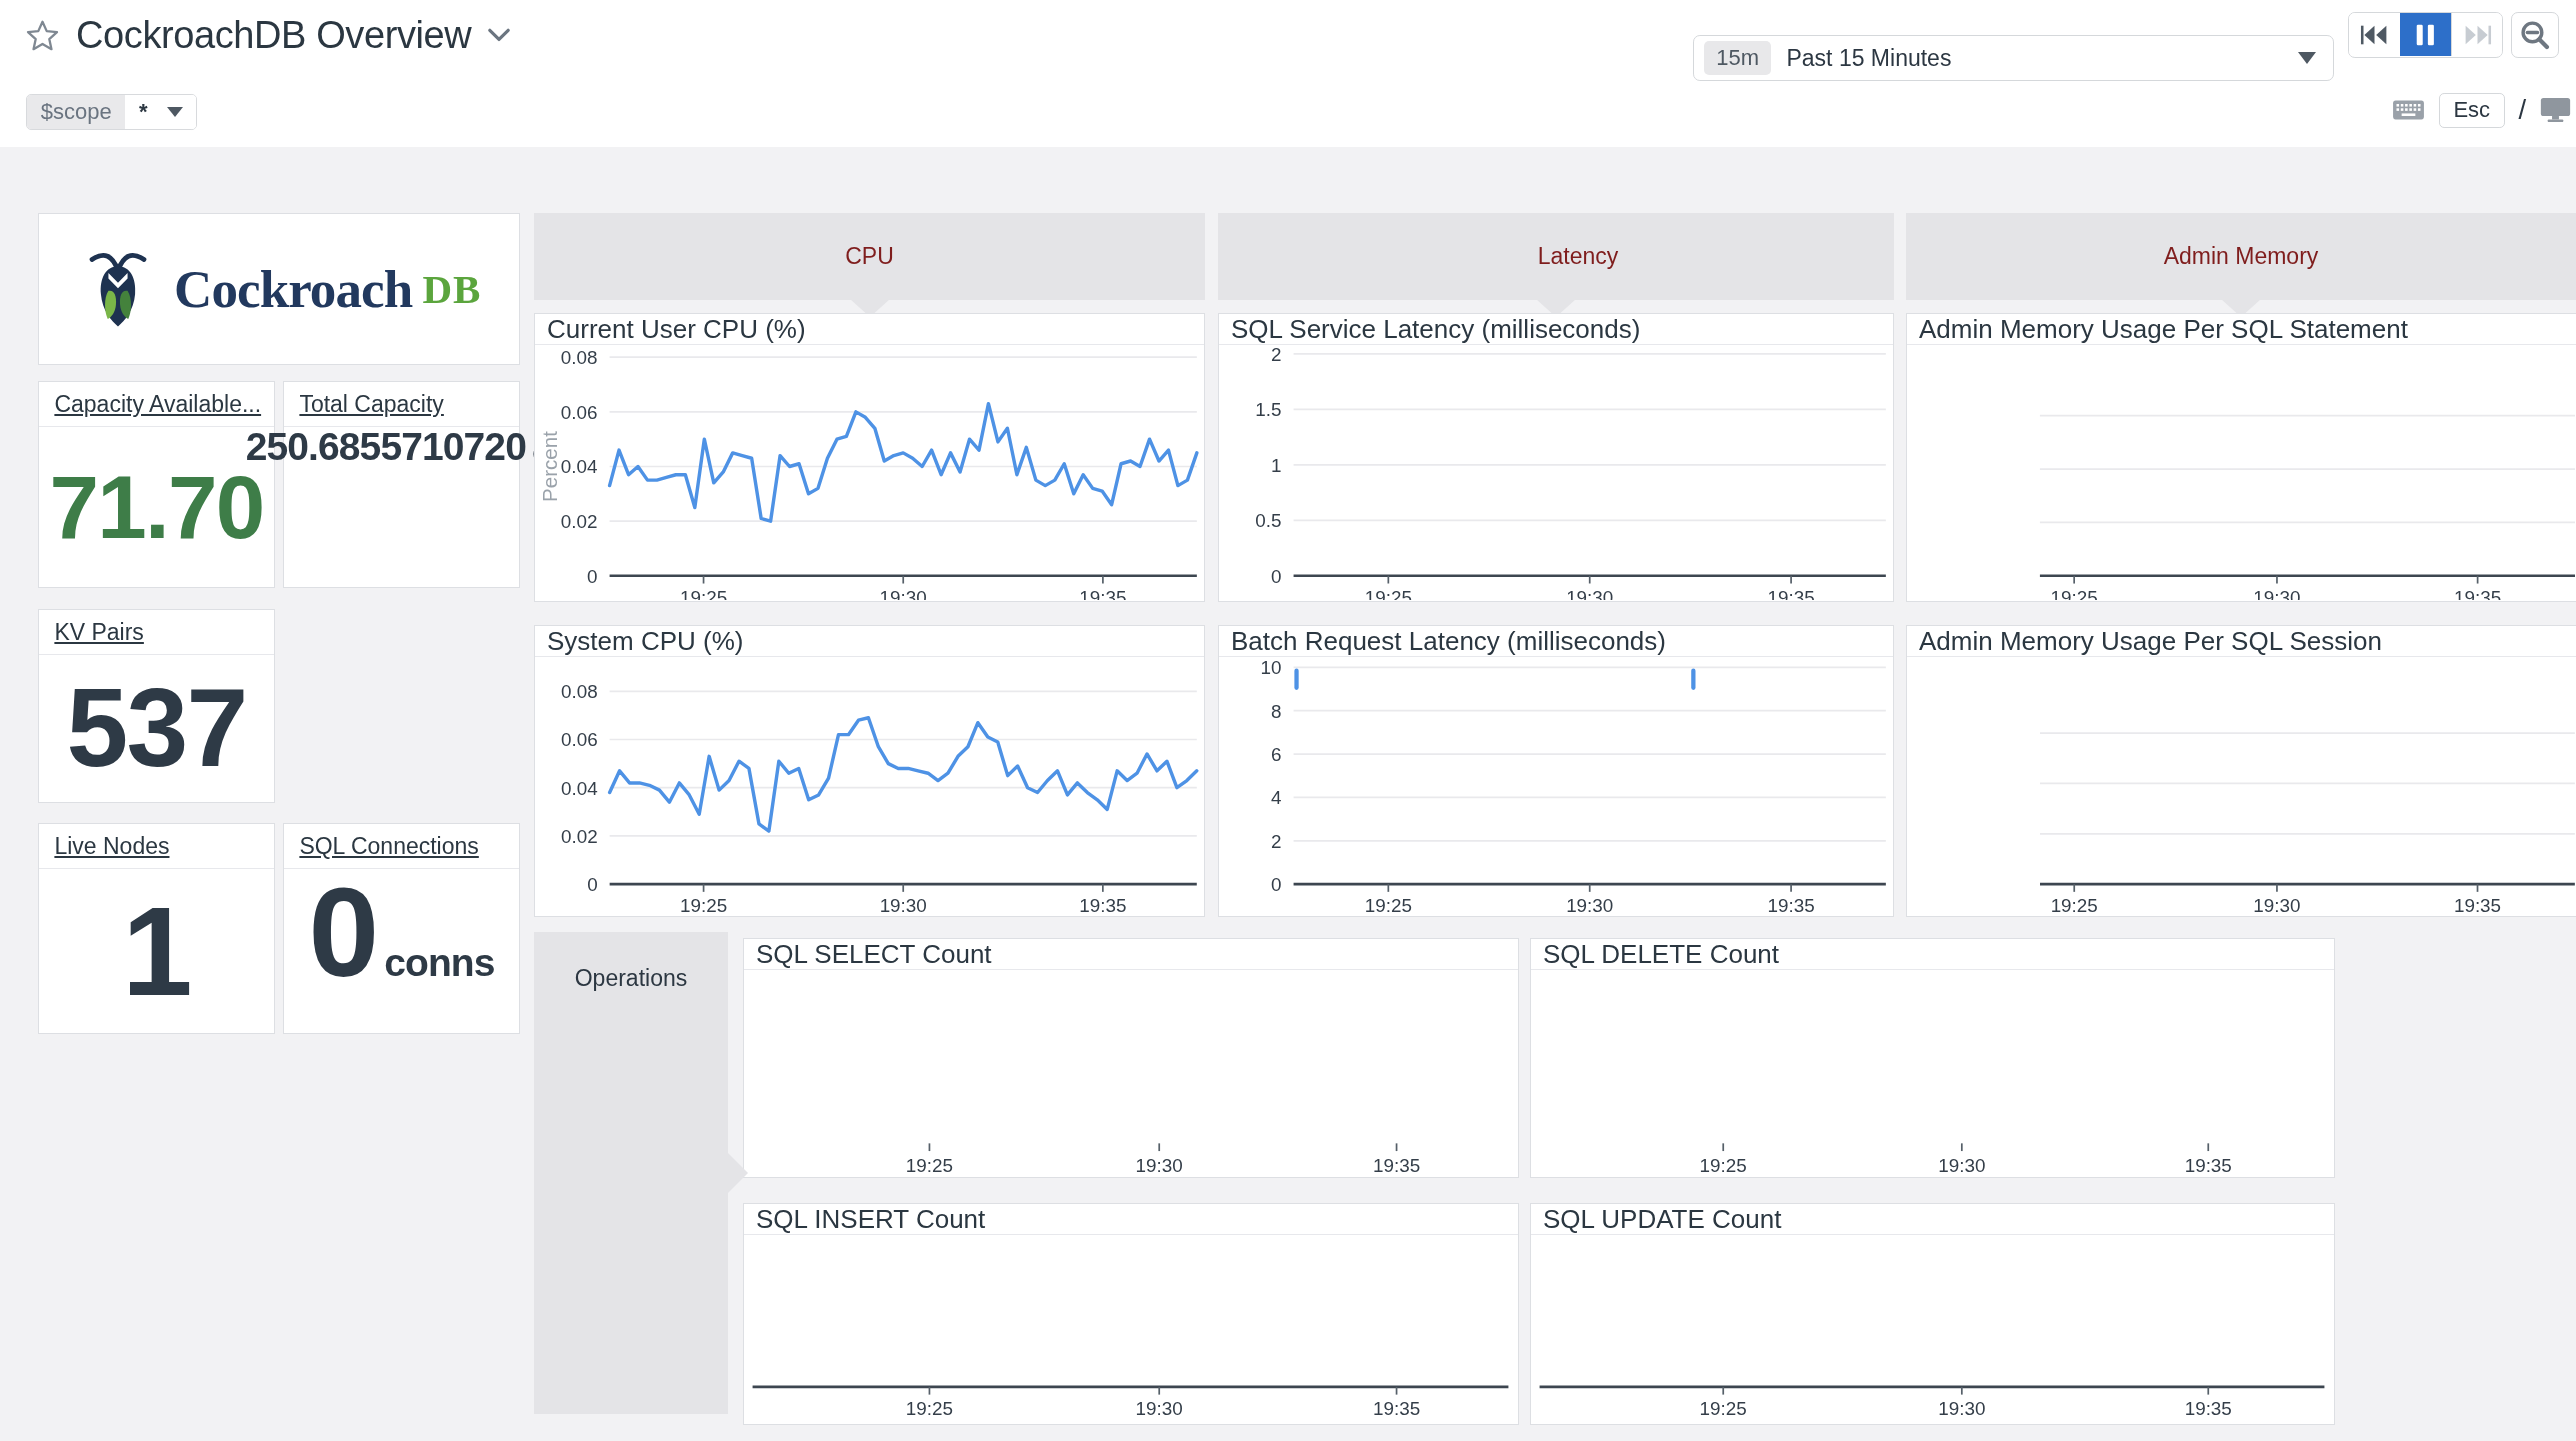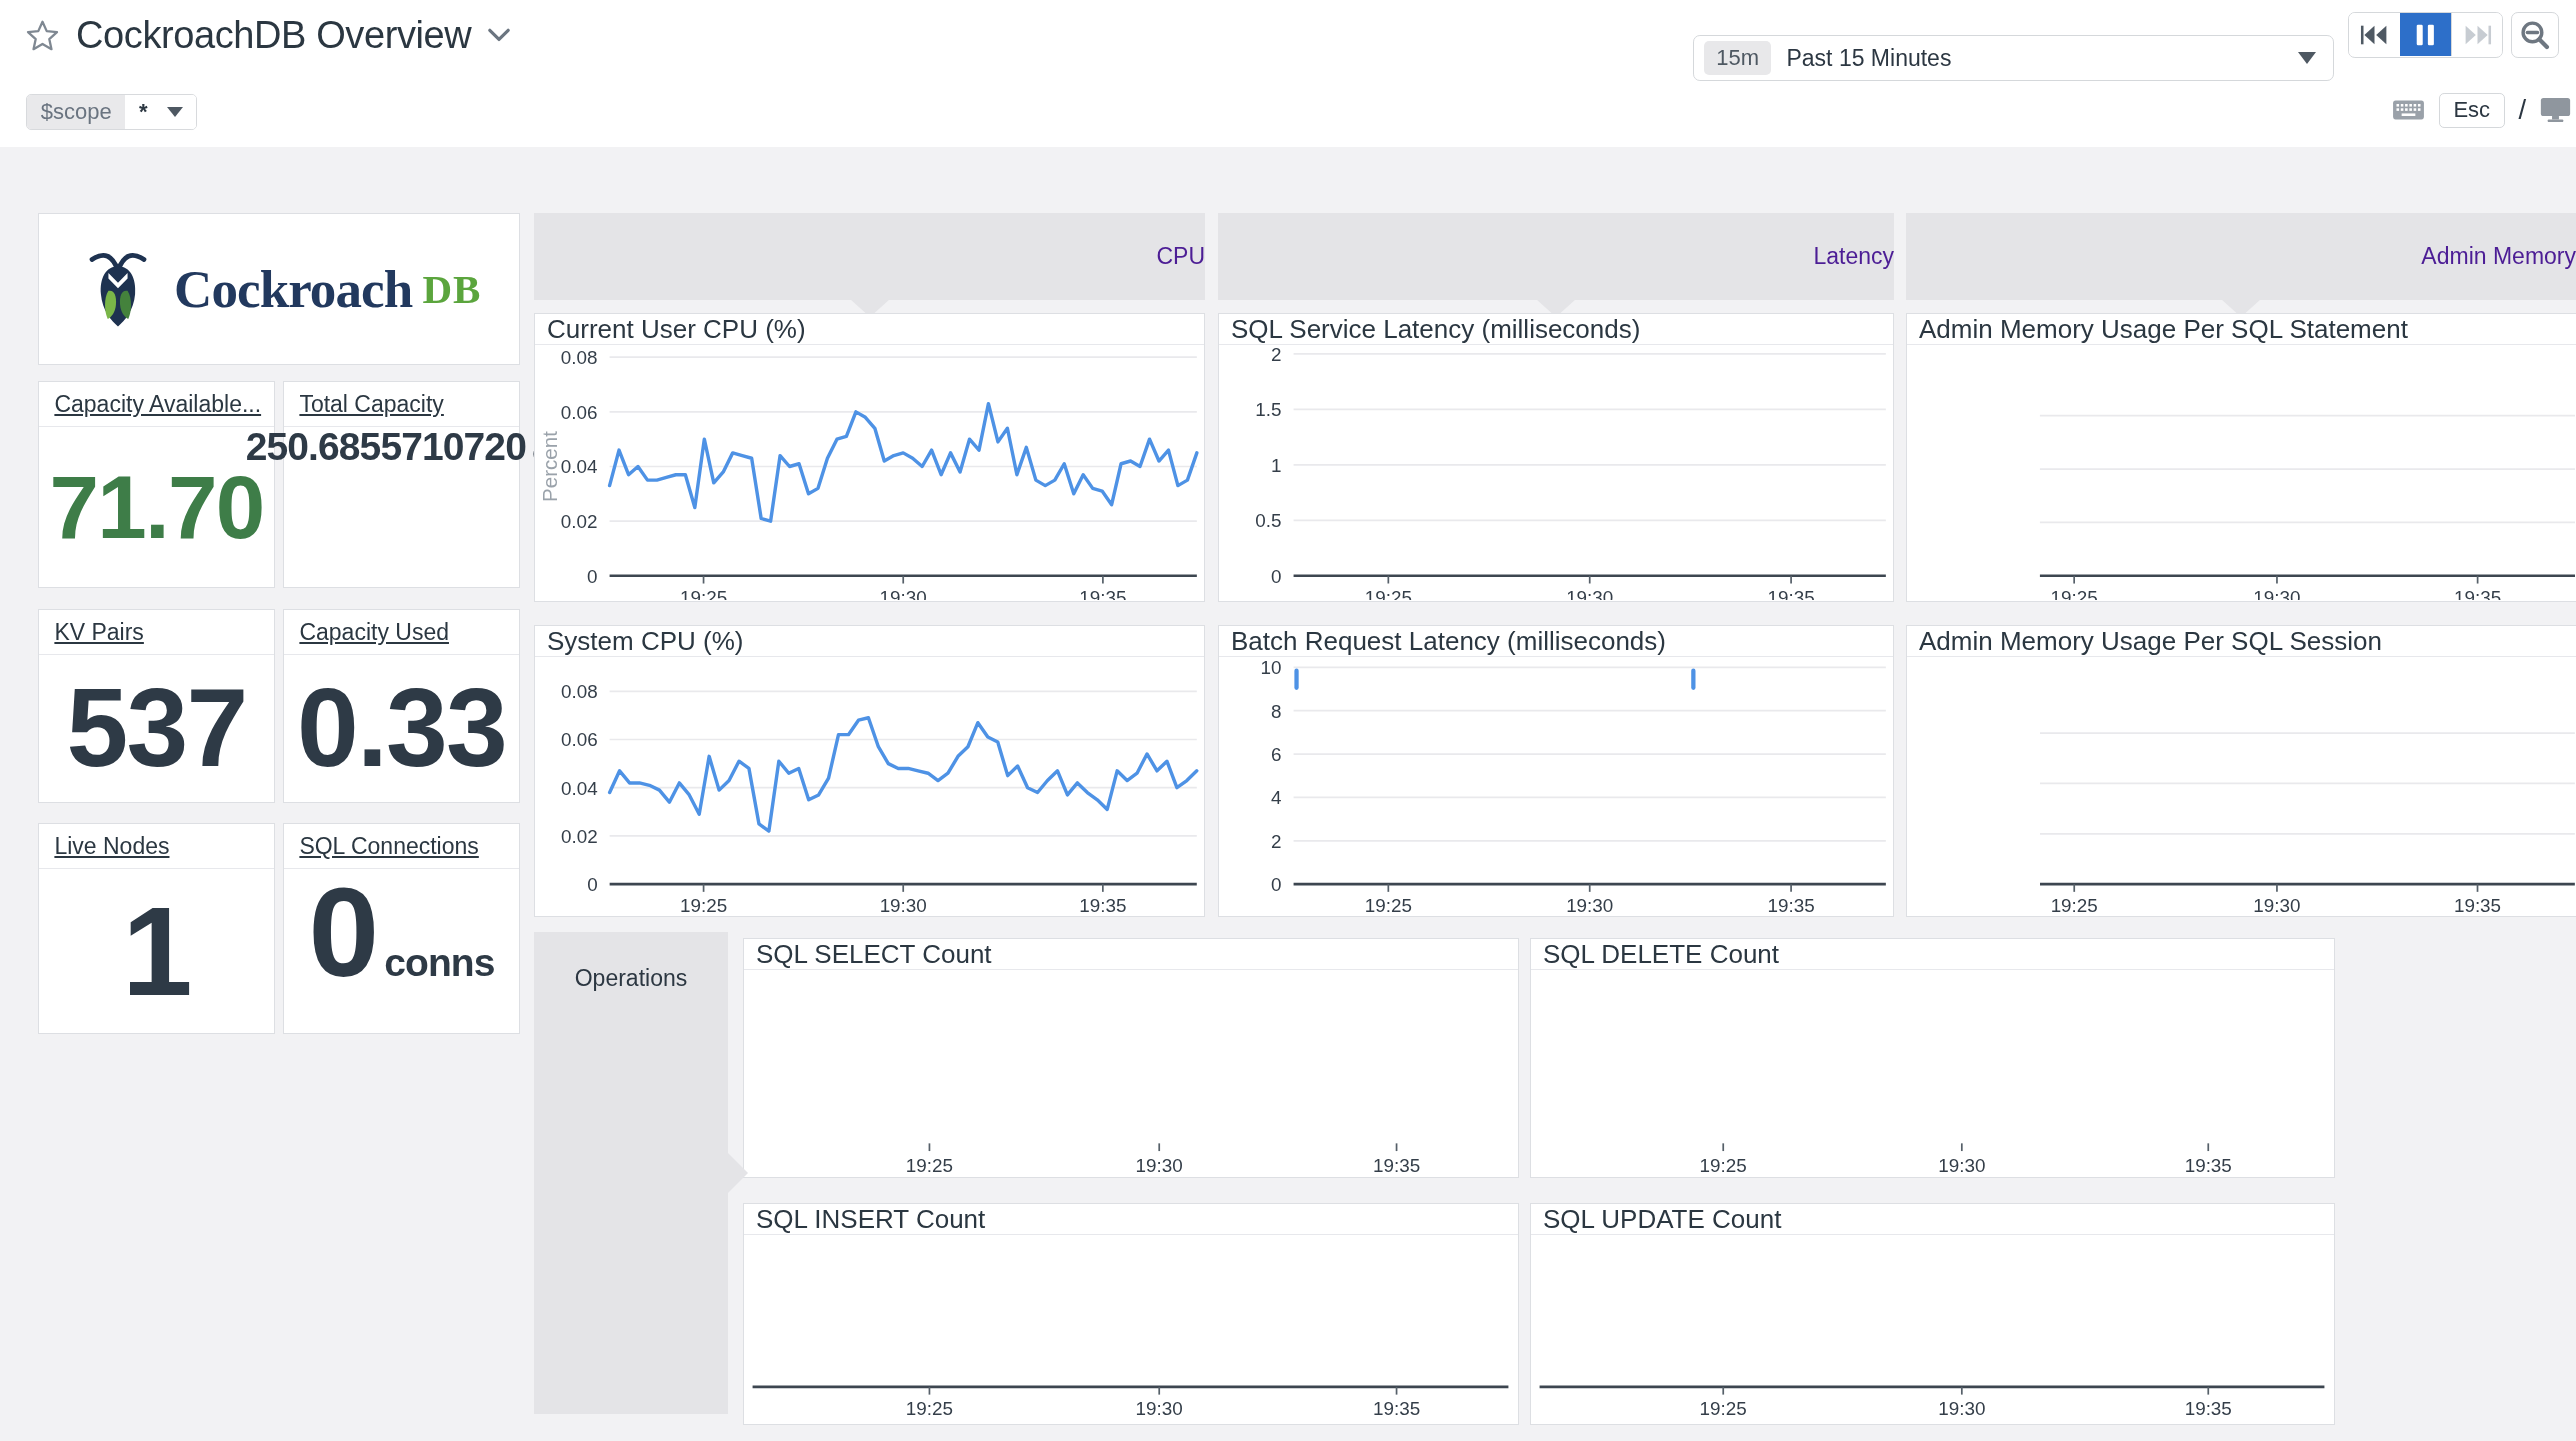--- a/index.html
+++ b/index.html
@@ -49,21 +49,21 @@
   .stat-value { font-weight:800; color:#2e3a46; letter-spacing:-1.7px; line-height:1; }
   .v-xl { font-size:111px; } .v-xxl { font-size:127px; } .v-green { font-size:89px; color:#3e7d48; } .v-sm { font-size:39px; letter-spacing:-0.9px; }
   .stat-unit { font-weight:800; color:#2e3a46; margin-left:6.9px; }
   .u-tiny { font-size:16.3px; } .u-lg { font-size:39px; letter-spacing:-0.9px; }
   .baseline-row { display:flex; align-items:baseline; justify-content:center; }
 
   .logo-text-main { font-family:"Liberation Serif","DejaVu Serif",serif; font-weight:700; font-size:53px; color:#22395e; margin-left:15.4px; letter-spacing:-0.9px; }
   .logo-text-suffix { font-family:"Liberation Serif","DejaVu Serif",serif; font-weight:700; font-size:41px; color:#5ba53d; margin-left:10.3px; letter-spacing:0.9px; }
 
   
-  .group-header { position:absolute; background:#e4e4e7; display:flex; align-items:center; justify-content:flex-end; font-size:23px; color:#4c1d95; }
+  .group-header { position:absolute; background:#e4e4e7; display:flex; align-items:center; justify-content:center; font-size:23px; color:#7f1d1d; }
   #group-cpu     { left:534px;  top:66px; width:671px; height:87px; }
   #group-latency { left:1218px; top:66px; width:676px; height:87px;padding-left:44px; }
   #group-admin   { left:1906px; top:66px; width:670px; height:87px; }
   .pointer-down { position:absolute; left:50%; bottom:-17px; transform:translateX(-50%); width:0; height:0; border-left:20.6px solid transparent; border-right:20.6px solid transparent; border-top:18px solid #e4e4e7; }
   #group-operations { left:534px; top:785px; width:194px; height:482px; background:#e4e4e7; position:absolute; }
   #group-operations .op-label { text-align:center; margin-top:33px; font-size:23px; color:#2c3742; }
   .pointer-right { position:absolute; left:100%; top:50%; transform:translateY(-50%); width:0; height:0; border-top:20px solid transparent; border-bottom:20px solid transparent; border-left:20px solid #e4e4e7; z-index:2; }
 
   
   #card-cpu1    { left:534px;  top:166px; width:671px; height:289px; }
@@ -208,26 +208,20 @@
       </div>
     </div>
 
     <div class="card" id="stat-2">
       <div class="card-title">KV Pairs</div>
       <div class="stat-body">
           <span class="stat-value v-xl">537</span>
         </div>
     </div>
 
-    <div class="card" id="stat-3">
-      <div class="card-title">Capacity Used</div>
-      <div class="stat-body">
-          <span class="stat-value v-xl">0.33</span>
-        </div>
-    </div>
 
     <div class="card" id="stat-4">
       <div class="card-title">Live Nodes</div>
       <div class="stat-body">
           <span class="stat-value v-xxl">1</span>
         </div>
     </div>
 
     <div class="card" id="stat-5">
       <div class="card-title">SQL Connections</div>

